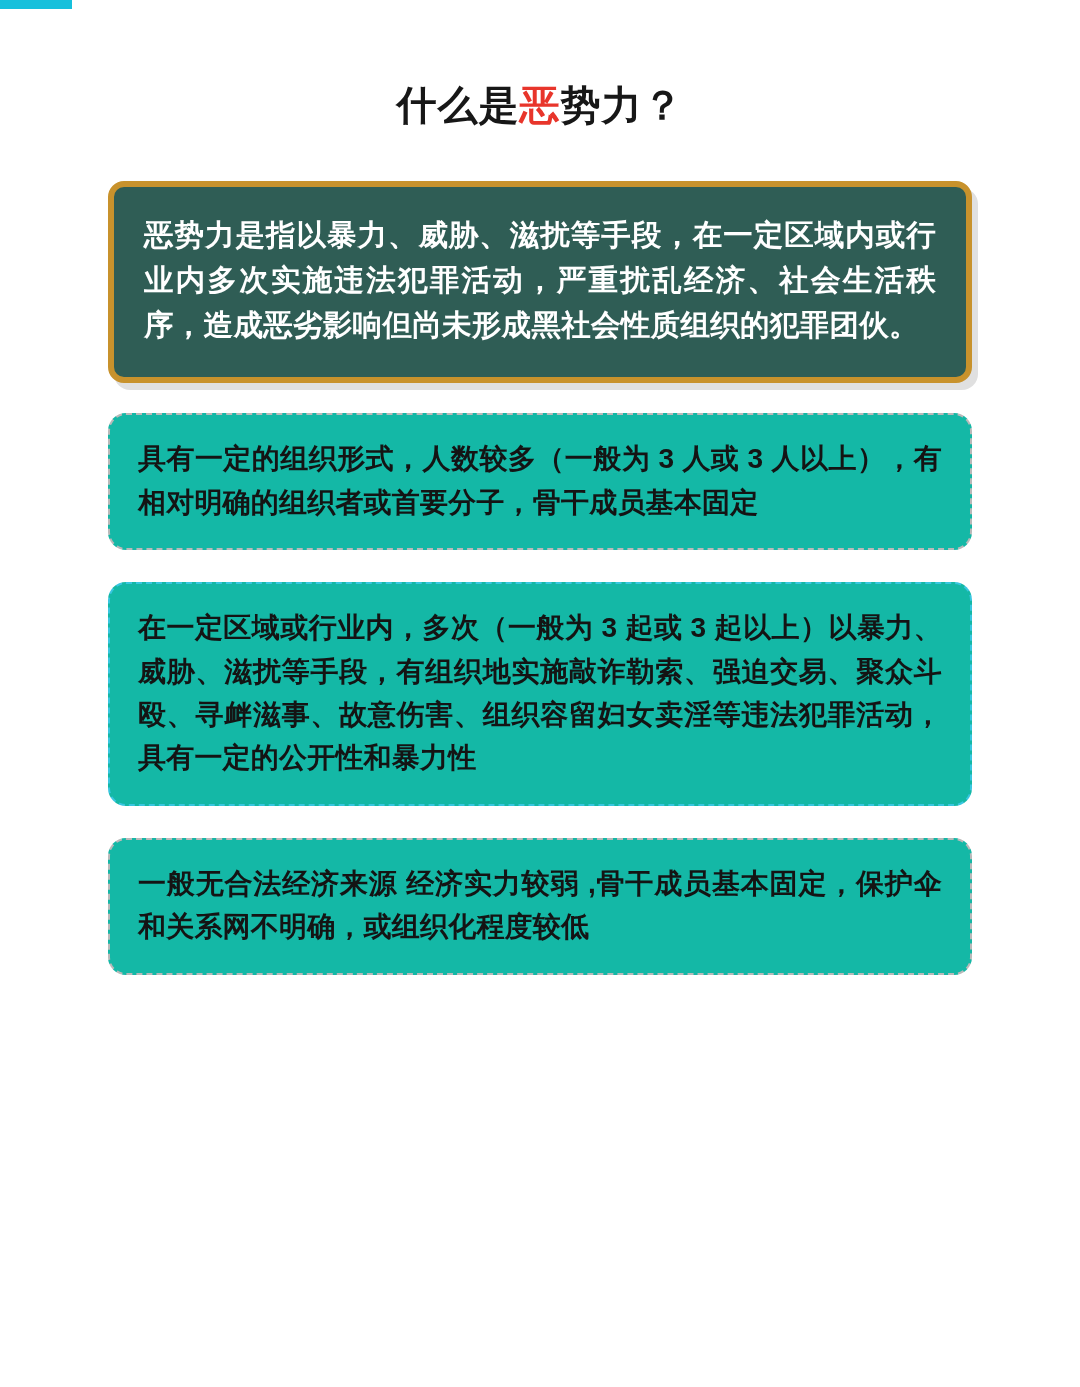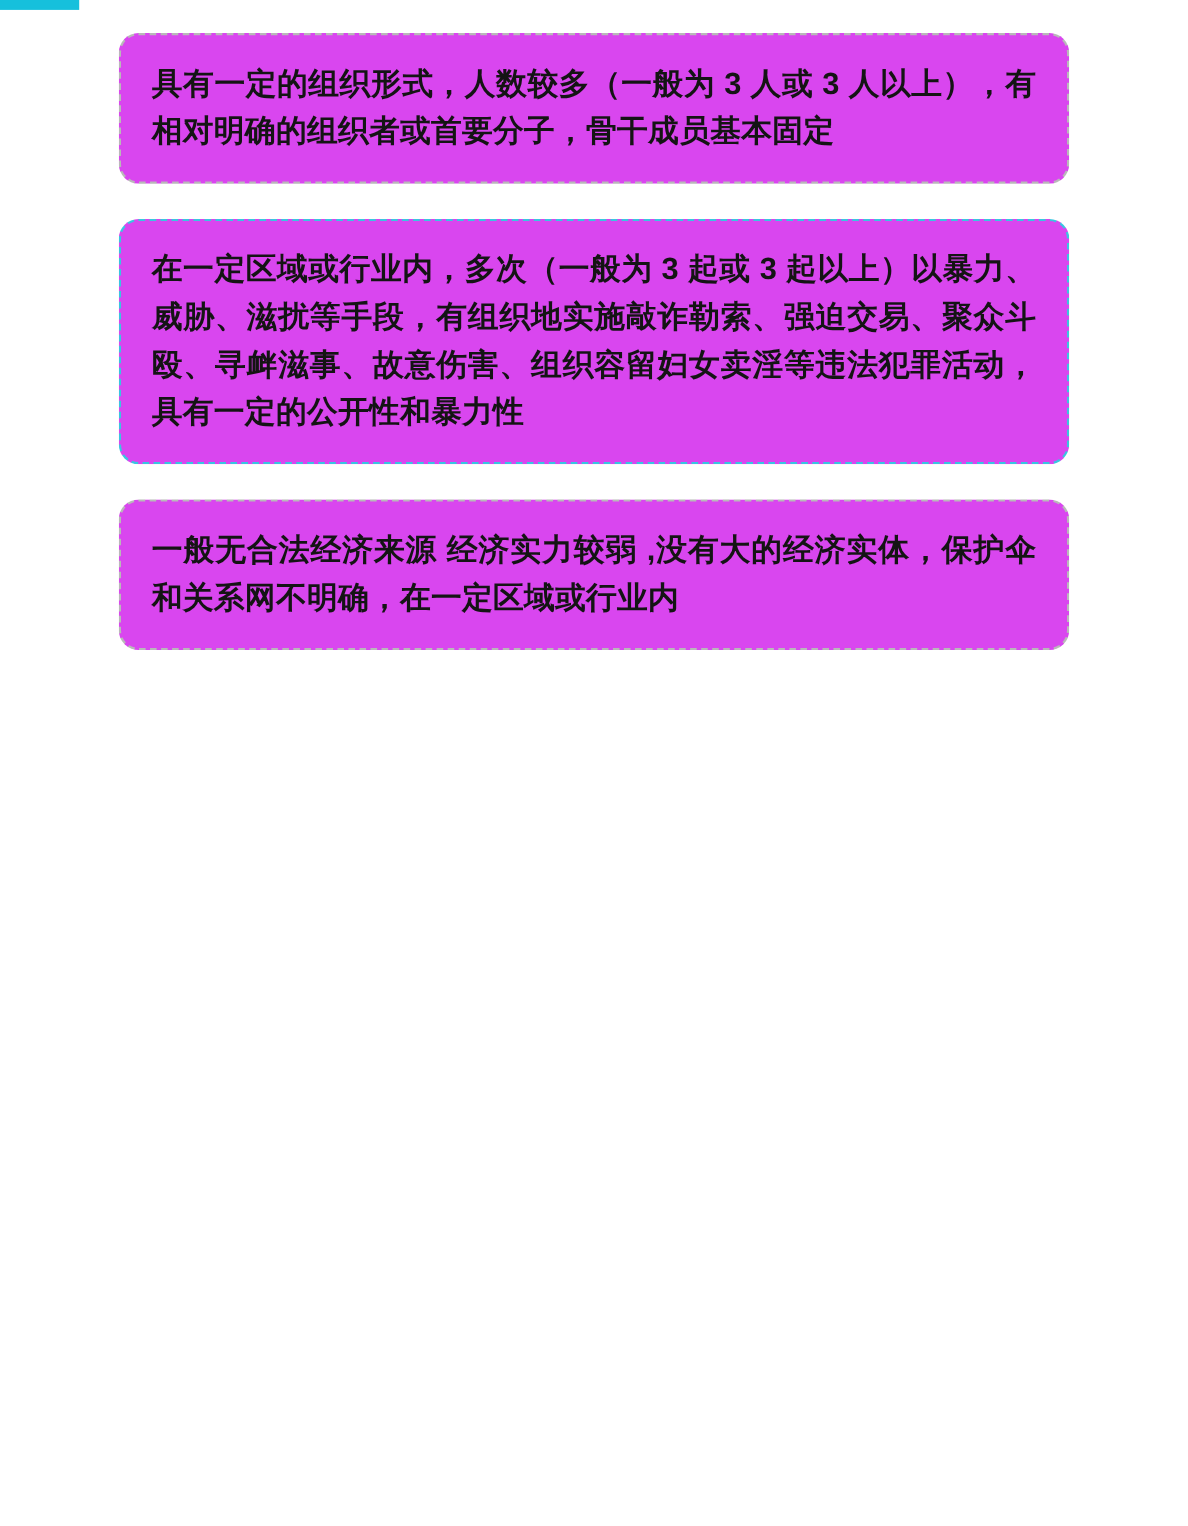--- a/index.html
+++ b/index.html
@@ -79,21 +79,21 @@
   
   .cards {
     margin-top: 30px;
   }
   .card {
     border: 2.5px dashed #bdbdbd;
     border-radius: 18px;
     padding: 22px 28px 24px 28px;
     box-sizing: border-box;
     margin-bottom: 32px;
-    background: #d946ef;
+    background: #14b8a6;
   }
   .card-text {
     font-size: 28px;
     font-weight: bold;
     line-height: 1.55;
     color: #141414;
     text-align: justify;
     letter-spacing: 0.2px;
   }
   .card.c-gray   { border-color: #b9b9b9; }
@@ -101,32 +101,36 @@
   .card.c-green  { border-color: #4dc98f; }
   .card.c-gray2  { border-color: #b9b9b9; }
 </style>
 </head>
 <body>
 
 <div class="top-accent"></div>
 
 <div class="page">
 
+  <h1 class="title"><span>什么是</span><span class="hl">恶</span><span>势力？</span></h1>
 
+  <div class="def-outer">
+    <div class="def-text">恶势力是指以暴力、威胁、滋扰等手段，在一定区域内或行业内多次实施违法犯罪活动，严重扰乱经济、社会生活秩序，造成恶劣影响但尚未形成黑社会性质组织的犯罪团伙。</div>
+  </div>
 
 
   <div class="cards">
 
     <div class="card c-gray">
       <div class="card-text">具有一定的组织形式，人数较多（一般为 3 人或 3 人以上），有相对明确的组织者或首要分子，骨干成员基本固定</div>
     </div>
 
     <div class="card c-cyan">
       <div class="card-text">在一定区域或行业内，多次（一般为 3 起或 3 起以上）以暴力、威胁、滋扰等手段，有组织地实施敲诈勒索、强迫交易、聚众斗殴、寻衅滋事、故意伤害、组织容留妇女卖淫等违法犯罪活动，具有一定的公开性和暴力性</div>
     </div>
 
 
     <div class="card c-gray2">
-      <div class="card-text">一般无合法经济来源 经济实力较弱 ,没有大的经济实体，保护伞和关系网不明确，在一定区域或行业内</div>
+      <div class="card-text">一般无合法经济来源 经济实力较弱 ,骨干成员基本固定，保护伞和关系网不明确，或组织化程度较低</div>
     </div>
 
   </div>
 </div>
 
 </body></html>

